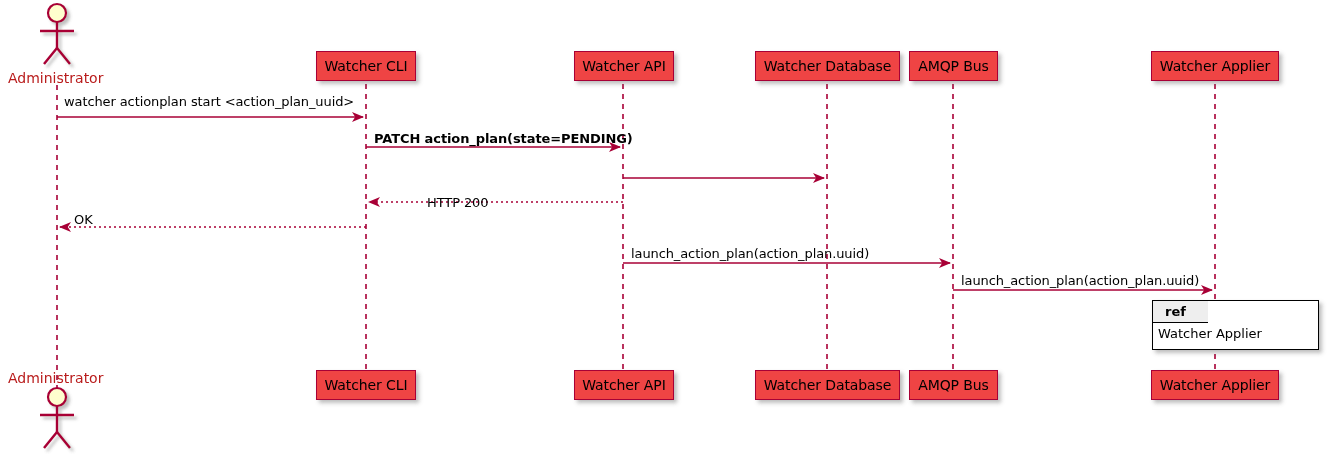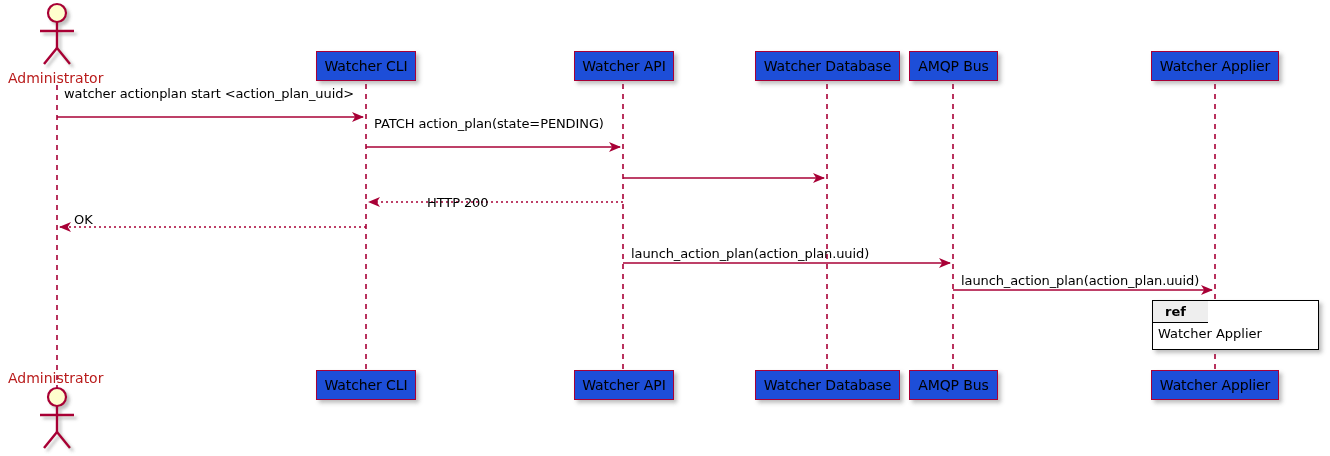--- a/index.html
+++ b/index.html
@@ -23,21 +23,21 @@
   .svg-layer {
     position: absolute;
     left: 0; top: 0;
     width: 1330px;
     height: 456px;
   }
   
   .pbox {
     position: absolute;
     box-sizing: border-box;
-    background: #1d4ed8;
+    background: #ef4444;
     border: 1.5px solid #A80036;
     color: #000000;
     font-size: 14px;
     line-height: 1;
     display: flex;
     align-items: center;
     justify-content: center;
     white-space: nowrap;
     box-shadow: 3px 3px 4px rgba(100,100,100,0.42);
     letter-spacing: -0.1px;
@@ -191,23 +191,23 @@
   <div class="pbox" style="left:909px; top:370px; width:89px; height:30px;">
     <span>AMQP Bus</span>
   </div>
   <div class="pbox" style="left:1151px; top:370px; width:128px; height:30px;">
     <span>Watcher Applier</span>
   </div>
 
   <div class="actor-label" style="left:8px; top:70px;">Administrator</div>
   <div class="actor-label" style="left:8px; top:370px;">Administrator</div>
 
-  <div class="msg" style="left:64px; top:86px;">watcher actionplan start &lt;action_plan_uuid&gt;</div>
-
-  <div class="msg" style="left:374px; top:116px;">PATCH action_plan(state=PENDING)</div>
+  <div class="msg" style="left:64px; top:94px;">watcher actionplan start &lt;action_plan_uuid&gt;</div>
+
+  <div class="msg" style="left:374px; top:131px;font-weight:bold;">PATCH action_plan(state=PENDING)</div>
 
 
   <div class="msg" style="left:383px; top:195px;margin-left:44px;">HTTP 200</div>
 
   <div class="msg" style="left:74px; top:212px;">OK</div>
 
   <div class="msg" style="left:631px; top:246px;">launch_action_plan(action_plan.uuid)</div>
 
   <div class="msg" style="left:961px; top:273px;">launch_action_plan(action_plan.uuid)</div>
 

